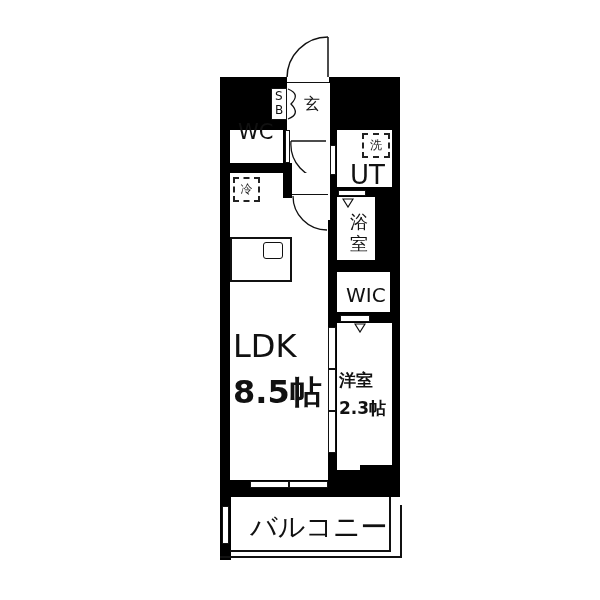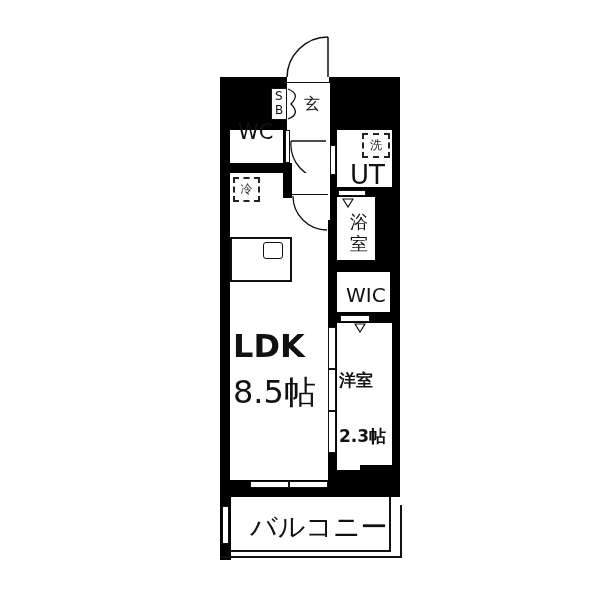--- a/index.html
+++ b/index.html
@@ -76,24 +76,24 @@
 <div class="abs wht" style="left:337px; top:323px; width:55px; height:147px;"></div>
 <div class="abs blk" style="left:360px; top:465px; width:40px; height:45px;"></div>
 <svg class="abs" style="left:354px; top:323px;" width="12" height="10" viewBox="0 0 12 10">
   <polygon points="1,1 11,1 6,9" fill="#fff" stroke="#111" stroke-width="1.2"></polygon>
 </svg>
 <div class="abs wht" style="left:328px; top:327px; width:8px; height:42px; border:1px solid #111;"></div>
 <div class="abs wht" style="left:328px; top:369px; width:8px; height:42px; border:1px solid #111;"></div>
 <div class="abs wht" style="left:328px; top:411px; width:8px; height:42px; border:1px solid #111;"></div>
 
 <span class="lbl" style="left:339px; top:372px; font-size:17px; font-weight:bold;">洋室</span>
-<span class="lbl" style="left:339px; top:400px; font-size:17px; font-weight:bold;margin-top:28px;">2.3帖</span>
+<span class="lbl" style="left:339px; top:400px; font-size:17px; font-weight:bold;">2.3帖</span>
 
-<span class="lbl" style="left:233px; top:330px; font-size:32px; font-weight:bold;">LDK</span>
-<span class="lbl" style="left:233px; top:376px; font-size:32px; font-weight:normal;">8.5帖</span>
+<span class="lbl" style="left:233px; top:330px; font-size:32px; font-weight:normal;">LDK</span>
+<span class="lbl" style="left:233px; top:376px; font-size:32px; font-weight:bold;">8.5帖</span>
 
 <div class="abs wht" style="left:250px; top:481px; width:39px; height:7px; border:1px solid #111;"></div>
 <div class="abs wht" style="left:289px; top:481px; width:39px; height:7px; border:1px solid #111;"></div>
 
 <div class="abs wht" style="left:220px; top:497px; width:180px; height:63px;"></div>
 <div class="abs blk" style="left:220px; top:490px; width:11px; height:70px;"></div>
 <div class="abs wht" style="left:222px; top:506px; width:7px; height:38px; border:1px solid #111;"></div>
 <div class="abs" style="left:230px; top:497px; width:161px; height:55px; border:2px solid #111; border-top:none; border-left:none;"></div>
 <div class="abs" style="left:220px; top:556px; width:182px; height:2px; background:#111;"></div>
 <div class="abs" style="left:400px; top:505px; width:2px; height:53px; background:#111;"></div>

